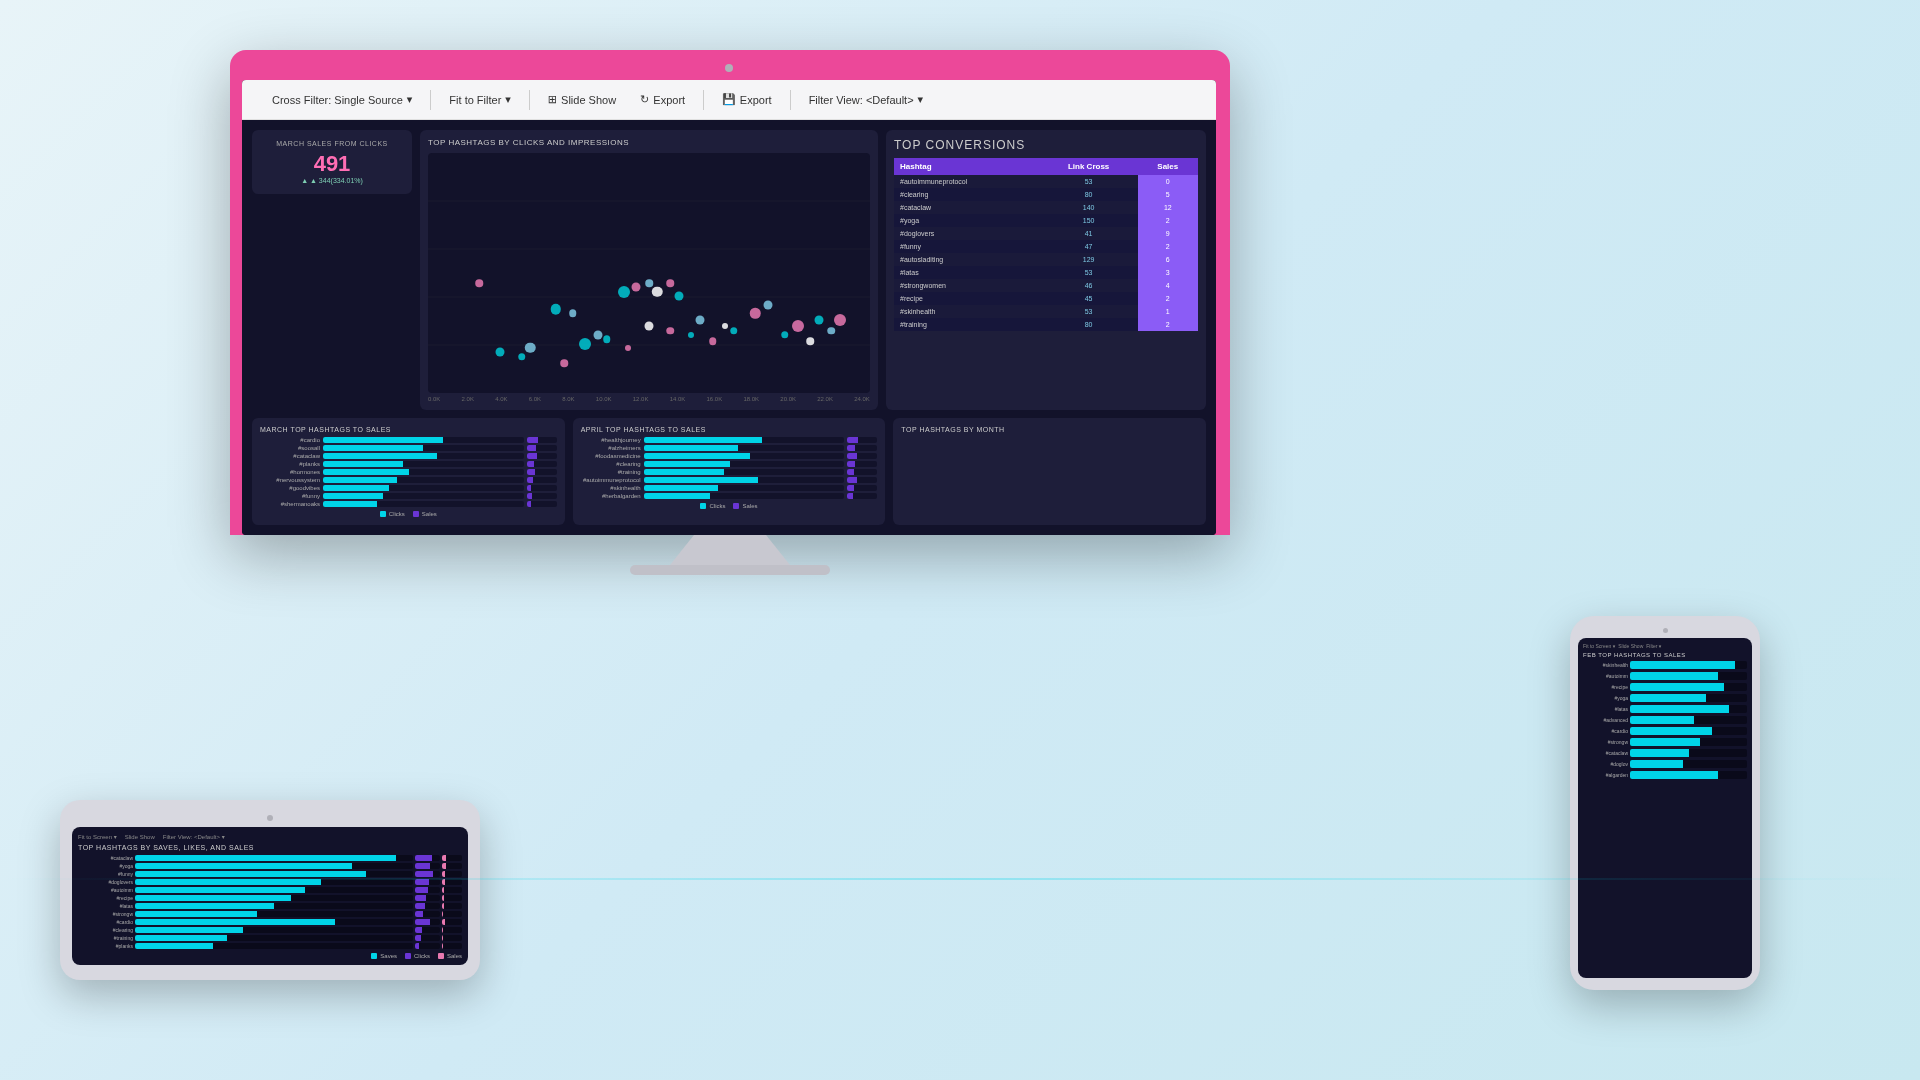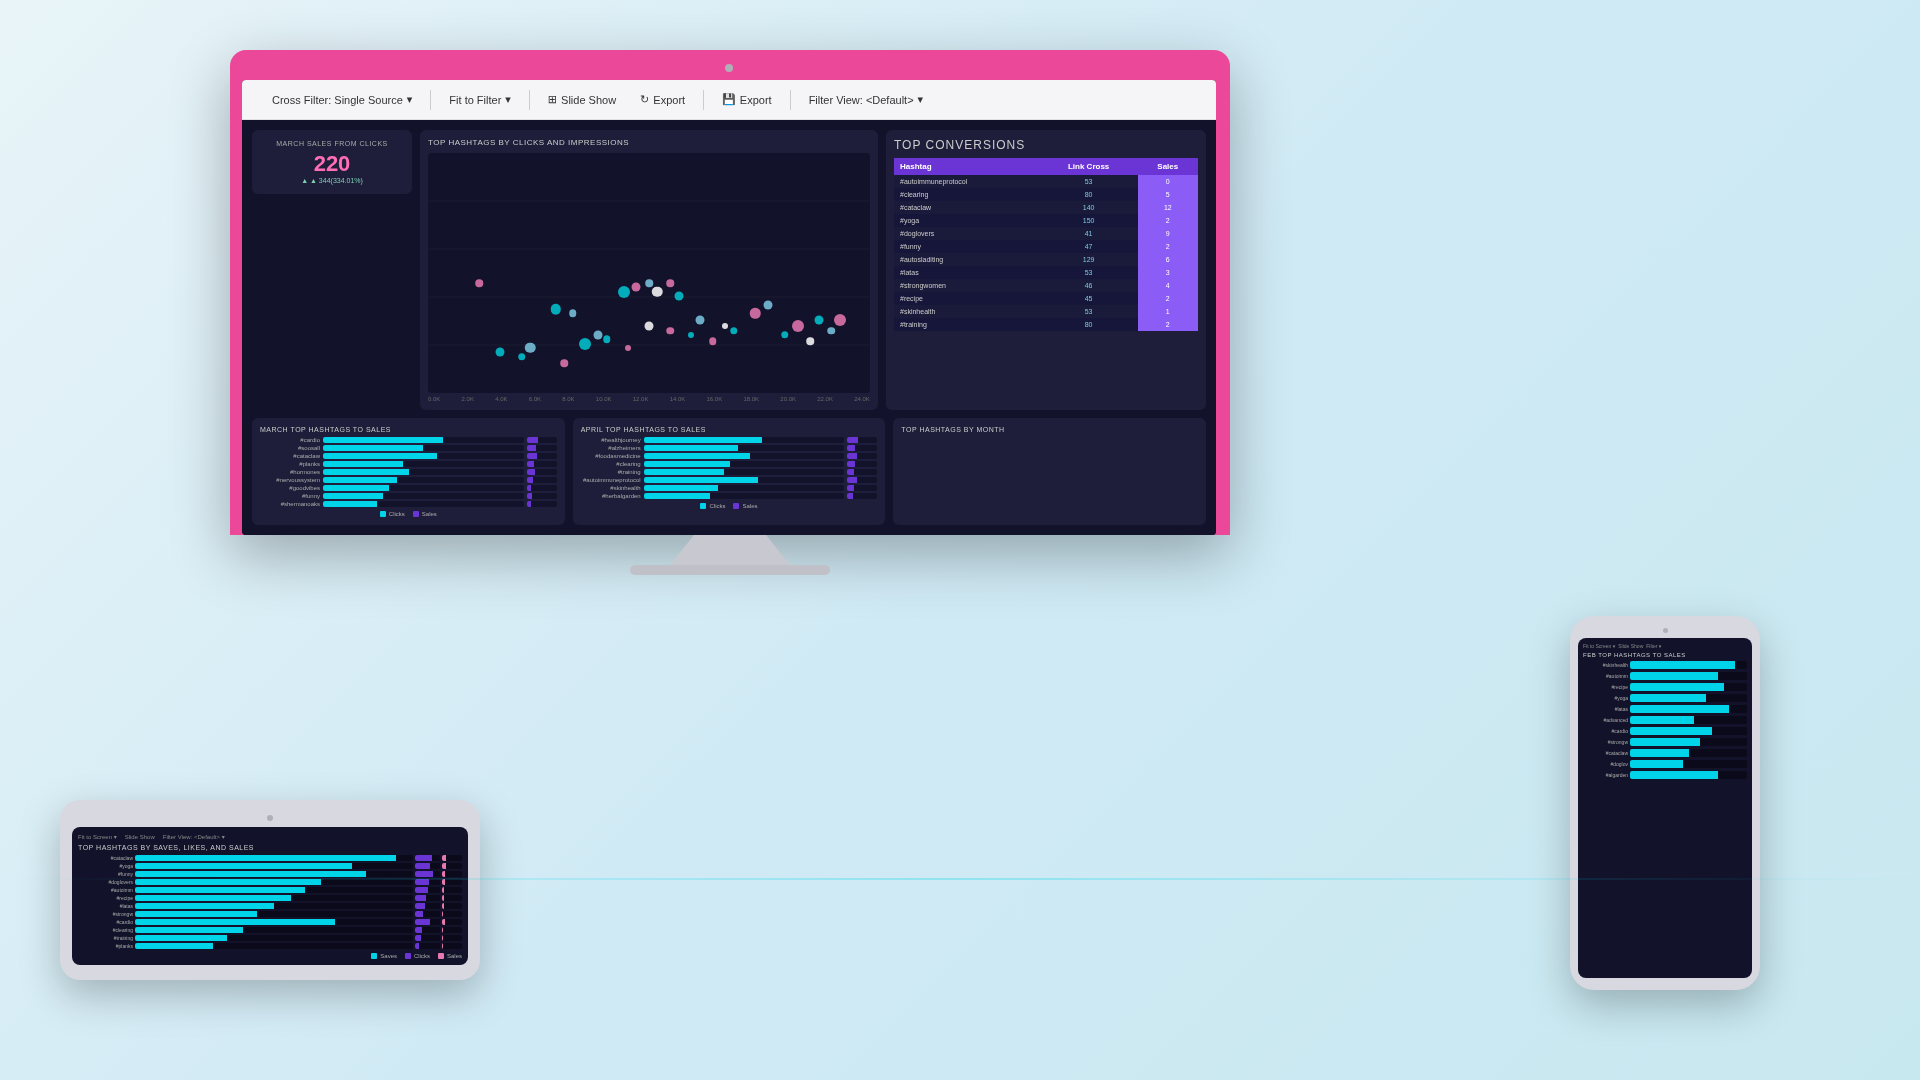--- a/index.html
+++ b/index.html
@@ -444,21 +444,21 @@
         </div>
       </div>
 
       <div class="dashboard">
 
         <div class="dashboard-grid">
 
           <div class="kpi-column" id="kpi-col">
               <div class="kpi-card">
     <div class="label">MARCH SALES FROM CLICKS</div>
-    <div class="value" style="color:#ff6eb4">220</div>
+    <div class="value" style="color:#ff6eb4">491</div>
     <div class="delta up">▲ 344(334.01%)</div>
   </div>
             </div>
 
           <div class="chart-section">
             <div class="chart-title">TOP HASHTAGS BY CLICKS AND IMPRESSIONS</div>
             <div class="scatter-area" id="scatter-area">
               <svg width="100%" height="100%" viewBox="0 0 100 50" preserveAspectRatio="none" style="position:absolute;left:0;top:0;opacity:0.2;">
 
                 <line x1="0" y1="10" x2="100" y2="10" stroke="#444" stroke-width="0.2"></line>

